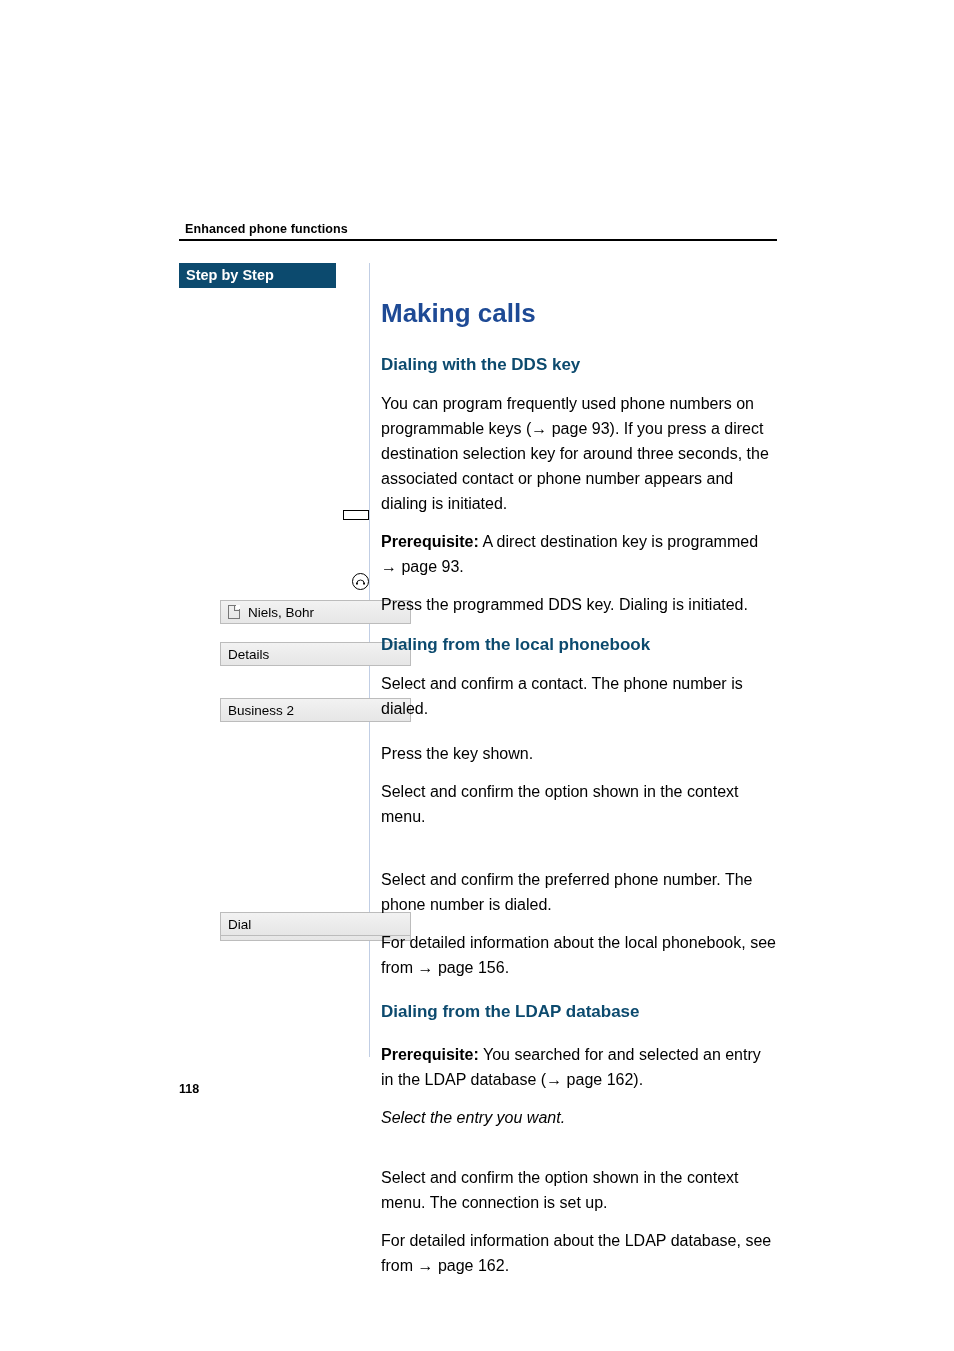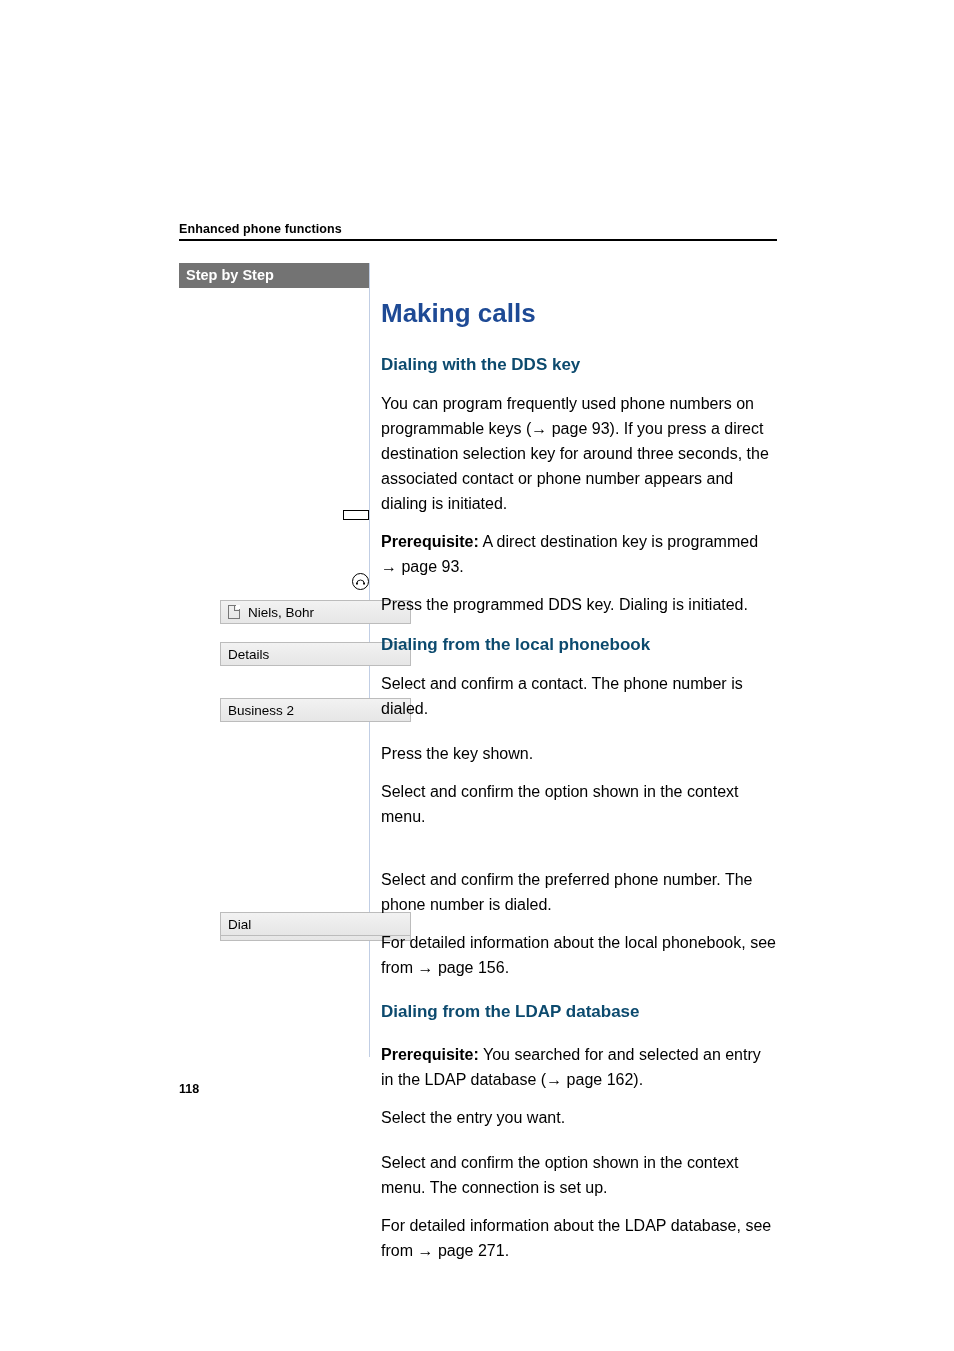--- a/index.html
+++ b/index.html
@@ -13,40 +13,40 @@
   .page {
     position: relative;
     width: 954px;
     height: 1351px;
     box-sizing: border-box;
     padding-top: 222px;
   }
   .running-head {
     position: absolute;
     top: 222px;
-    left: 179px;
+    left: 185px;
     font-size: 12.5px;
     font-weight: bold;
     letter-spacing: 0.1px;
   }
   .hr {
     position: absolute;
     top: 239px;
     left: 179px;
     width: 598px;
     height: 1.5px;
     background: #000;
   }
   .step-header {
     position: absolute;
     top: 263px;
     left: 179px;
-    width: 191px;
+    width: 157px;
     height: 25px;
-    background: #737373;
+    background: #0c4a6e;
     color: #fff;
     font-weight: bold;
     font-size: 14.5px;
     line-height: 25px;
     padding-left: 7px;
     box-sizing: border-box;
   }
   .side-rule {
     position: absolute;
     top: 263px;
@@ -212,19 +212,19 @@
 
     <h2 class="h2">Dialing from the local phonebook</h2>
     <p class="body" style="margin-bottom:20px;">Select and confirm a contact. The phone number is dialed.</p>
     <p class="body">Press the key shown.</p>
     <p class="body" style="margin-bottom:38px;">Select and confirm the option shown in the context menu.</p>
     <p class="body">Select and confirm the preferred phone number. The phone number is dialed.</p>
     <p class="body" style="margin-bottom:22px;">For detailed information about the local phonebook, see from → page 156.</p>
 
     <h2 class="h2" style="margin-bottom:20px;">Dialing from the LDAP database</h2>
     <p class="body"><span class="prereq-label">Prerequisite:</span><span> You searched for and selected an entry in the LDAP database (→ page 162).</span></p>
-    <p class="body" style="margin-bottom:20px;">Select the entry you want.</p>
+    <p class="body" style="margin-bottom:35px;font-style:italic;">Select the entry you want.</p>
     <p class="body">Select and confirm the option shown in the context menu. The connection is set up.</p>
-    <p class="body">For detailed information about the LDAP database, see from → page 271.</p>
+    <p class="body">For detailed information about the LDAP database, see from → page 162.</p>
   </div>
 
   <div class="pagenum">118</div>
 </div>
 
 </body></html>

